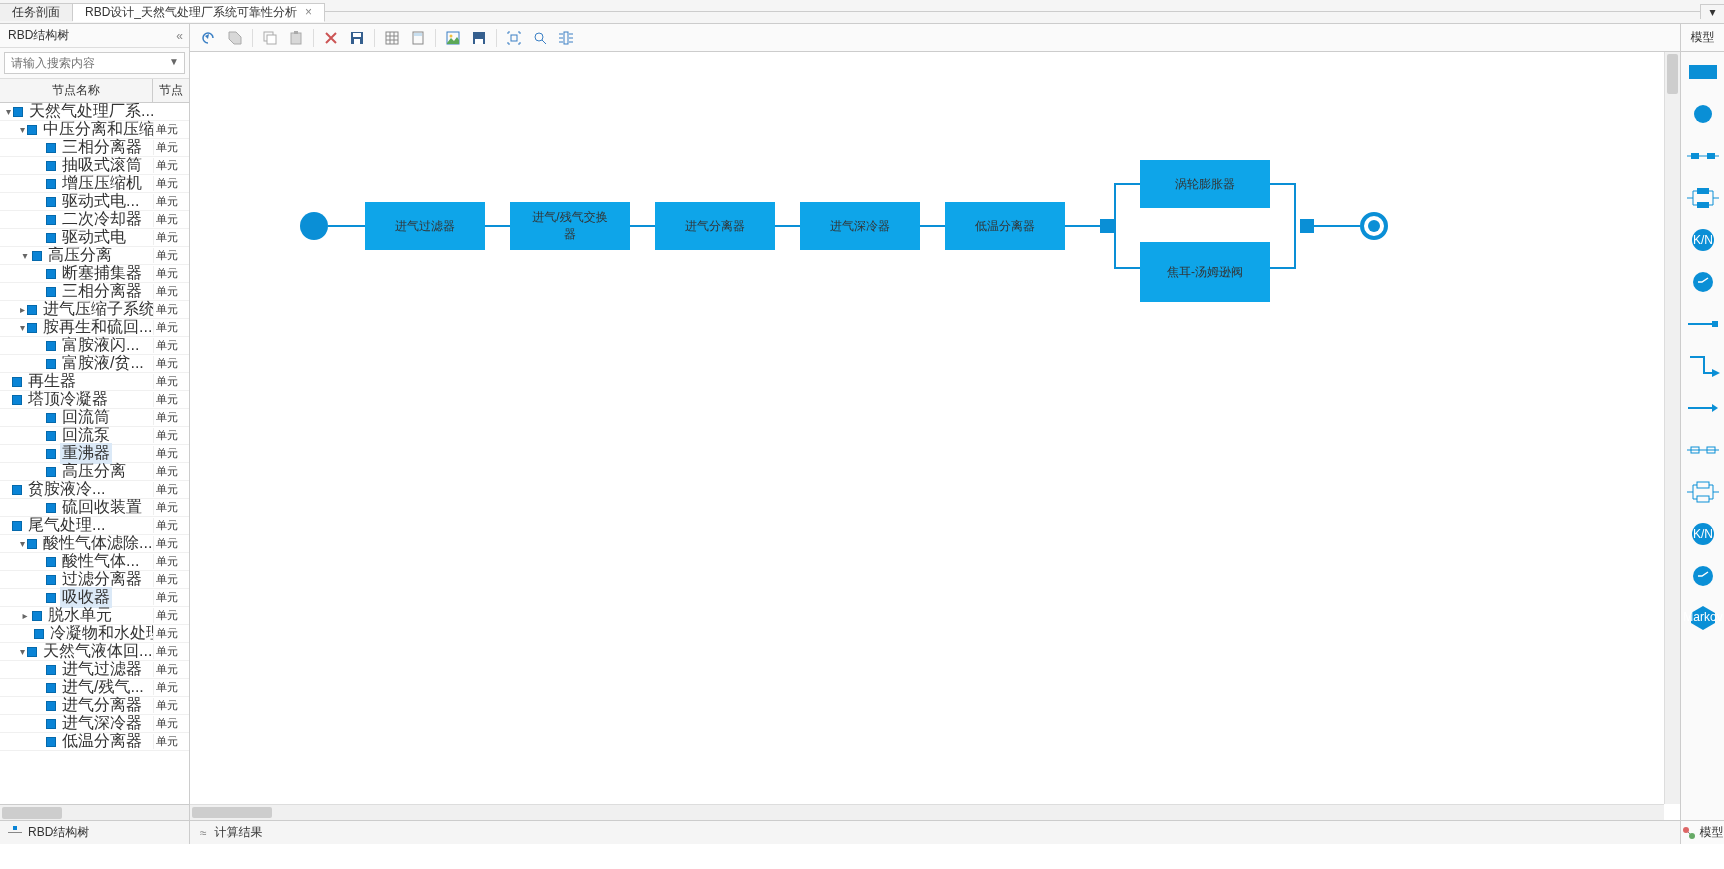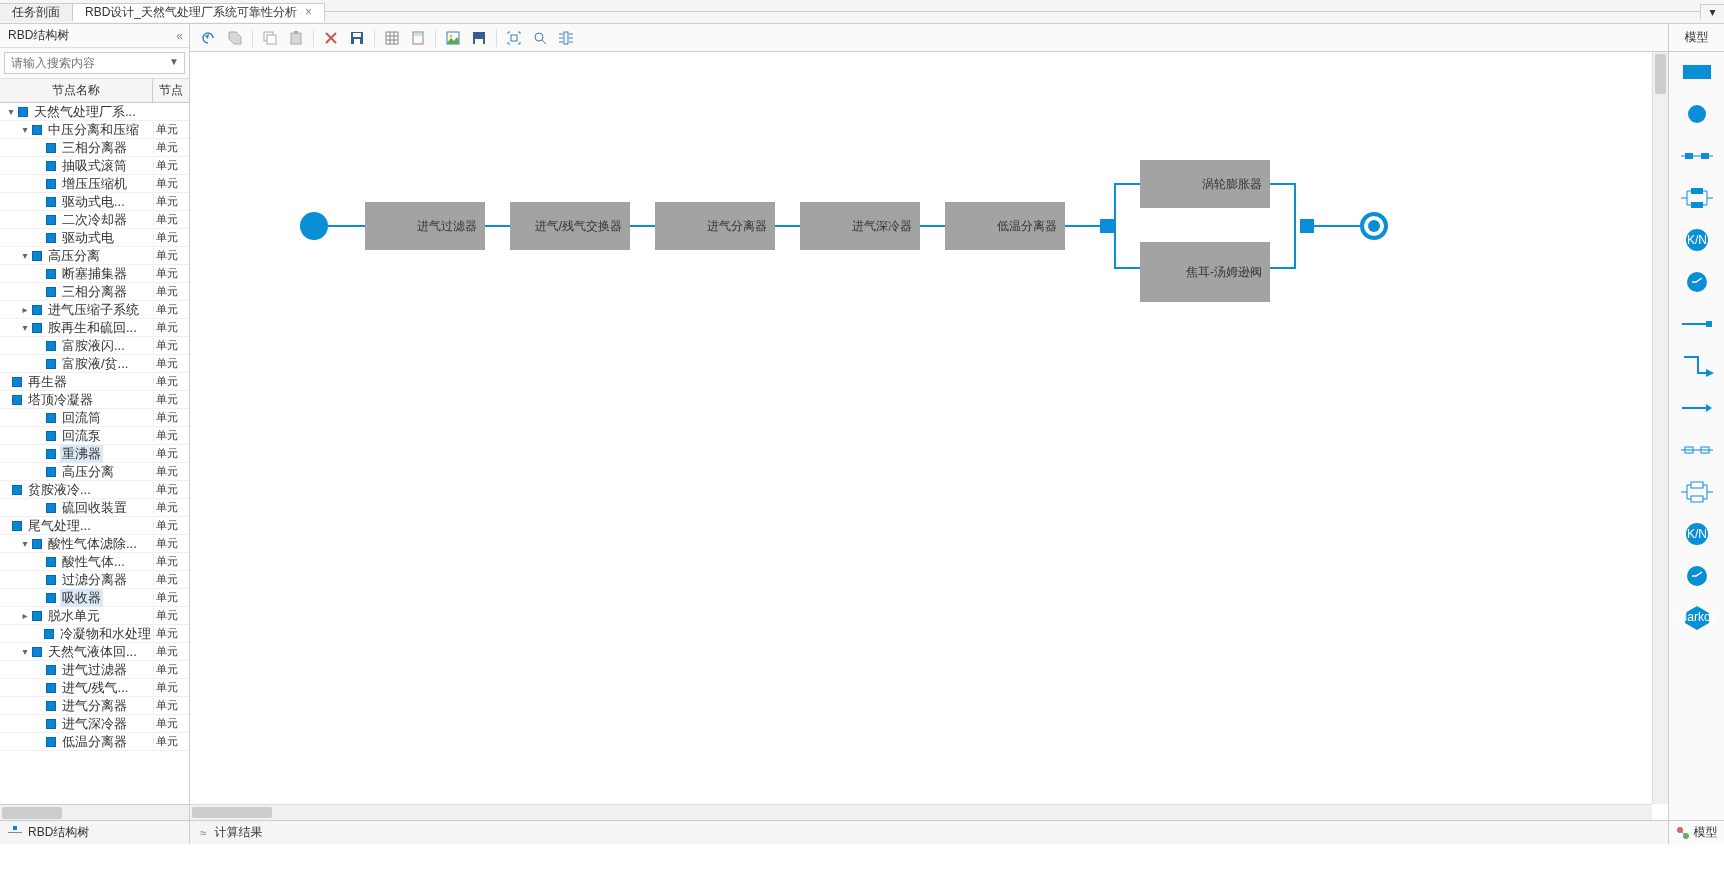--- a/index.html
+++ b/index.html
@@ -21,43 +21,43 @@
 .tree-hdr{display:flex;border-bottom:1px solid #ccc;background:#f5f5f5}
 .tree-hdr .c1{flex:1;padding:3px 6px;text-align:center;border-right:1px solid #ccc}
 .tree-hdr .c2{width:36px;padding:3px 2px;text-align:center}
 .tree{flex:1;overflow:auto;background:#fff}
 .tree-row{display:flex;align-items:center;height:18px;border-bottom:1px solid #f0f0f0}
 .tree-row .name{flex:1;display:flex;align-items:center;white-space:nowrap;overflow:hidden}
 .tree-row .type{width:36px;text-align:left;padding-left:2px;border-left:1px solid #eee;font-size:11px}
 .exp{width:10px;text-align:center;color:#666;font-size:10px;cursor:pointer;margin-right:2px}
 .sq{width:10px;height:10px;background:#0a84d6;margin-right:4px;flex-shrink:0;border:1px solid #0569ab}
 .tree-row.sel .name span.lbl{background:#dbe9f7}
-.tree-row .lbl{padding:0 2px;font-size:13px}
+.tree-row .lbl{padding:0 2px;font-size:16px}
 .sb-h{height:16px;background:#f0f0f0;border-top:1px solid #ccc;position:relative}
 .sb-h .thumb{position:absolute;left:2px;top:2px;width:60px;height:12px;background:#cdcdcd;border-radius:2px}
 .side-foot{height:24px;border-top:1px solid #ccc;display:flex;align-items:center;padding:0 8px;background:#f5f5f5}
 .side-foot .ic{width:14px;height:14px;margin-right:6px;position:relative}
 .side-foot .ic:before{content:"";position:absolute;width:4px;height:4px;background:#0a84d6;left:5px;top:0}
 .side-foot .ic:after{content:"";position:absolute;width:14px;height:1px;background:#888;left:0;top:6px}
 .center{flex:1;display:flex;flex-direction:column}
 .toolbar{height:28px;border-bottom:1px solid #ccc;display:flex;align-items:center;padding:0 6px;background:#fafafa}
 .tbtn{width:22px;height:22px;margin:0 2px;display:flex;align-items:center;justify-content:center;cursor:pointer;border-radius:2px}
 .tsep{width:1px;height:18px;background:#ddd;margin:0 4px}
 .canvas{flex:1;position:relative;background:#fff;overflow:auto}
-.node{position:absolute;background:#a3a3a3;color:#fff;display:flex;align-items:center;justify-content:flex-end;font-size:13px;text-align:center;padding:8px}
+.node{position:absolute;background:#0ea5e9;color:#fff;display:flex;align-items:center;justify-content:center;font-size:13px;text-align:center;padding:18px}
 .start{position:absolute;width:28px;height:28px;border-radius:50%;background:#0a8fd6}
 .end{position:absolute;width:28px;height:28px;border-radius:50%;background:#fff;border:4px solid #0a8fd6}
 .end:after{content:"";position:absolute;width:12px;height:12px;border-radius:50%;background:#0a8fd6;left:4px;top:4px}
 .pnode{position:absolute;width:14px;height:14px;background:#0a8fd6}
 .line{position:absolute;background:#0a8fd6}
 .canvas-sb-v{position:absolute;right:0;top:0;bottom:16px;width:16px;background:#f0f0f0;border-left:1px solid #ddd}
 .canvas-sb-v .thumb{position:absolute;top:2px;left:2px;right:2px;height:40px;background:#cdcdcd;border-radius:2px}
 .canvas-sb-h{position:absolute;left:0;right:16px;bottom:0;height:16px;background:#f0f0f0;border-top:1px solid #ddd}
 .canvas-sb-h .thumb{position:absolute;left:2px;top:2px;bottom:2px;width:80px;background:#cdcdcd;border-radius:2px}
-.rightbar{width:56px;border-left:1px solid #ccc;background:#fafafa;display:flex;flex-direction:column}
+.rightbar{width:44px;border-left:1px solid #ccc;background:#fafafa;display:flex;flex-direction:column}
 .right-hdr{height:28px;border-bottom:1px solid #ccc;display:flex;align-items:center;justify-content:center;font-size:12px}
 .palette{flex:1;display:flex;flex-direction:column;align-items:center;padding-top:10px;gap:22px;overflow:auto}
 .pal{width:28px;height:20px;cursor:pointer;display:flex;align-items:center;justify-content:center}
 .right-foot{height:24px;border-top:1px solid #ccc;display:flex;align-items:center;justify-content:center;gap:4px;font-size:11px}
 .bottom{height:24px;border-top:1px solid #ccc;display:flex;align-items:center;padding:0 10px;background:#f5f5f5;gap:8px}
 .bottom .up{color:#888}
 svg{overflow:visible}
 </style>
 </head>
 <body>

